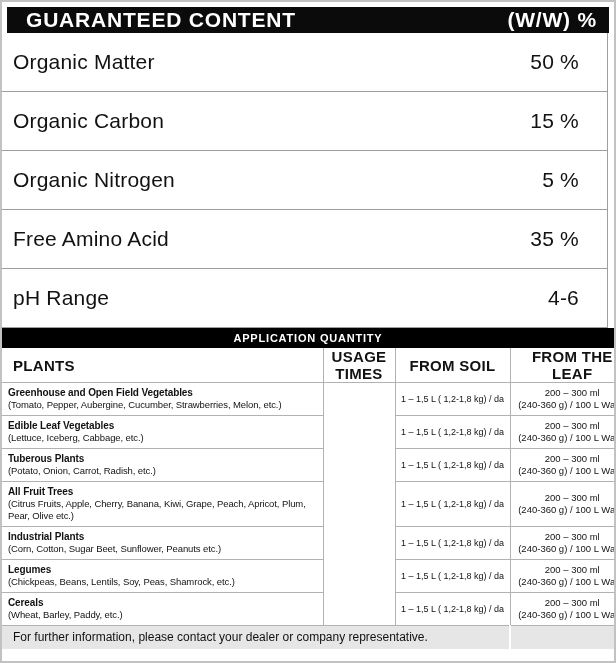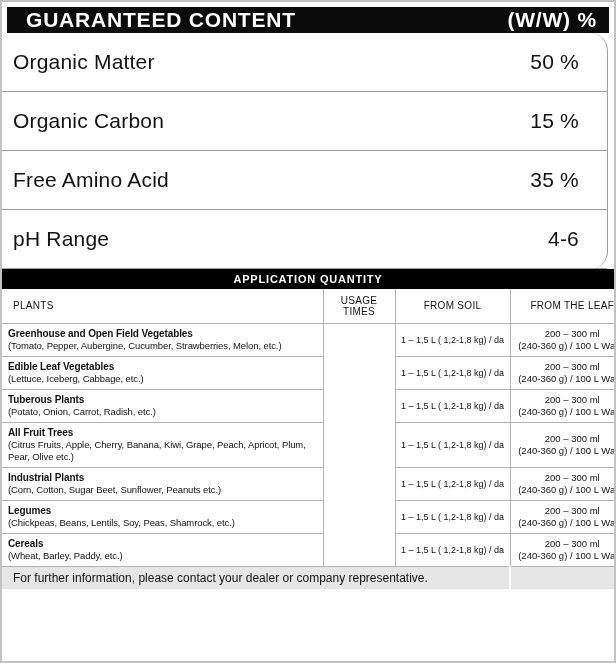--- a/index.html
+++ b/index.html
@@ -22,21 +22,20 @@
     align-items:center;
     justify-content:space-between;
     padding:0 12px 0 19px;
     font-size:21px;
     font-weight:bold;
     letter-spacing:0.8px;
   }
   .gc-rows {
     margin:0 6px 0 0;
     border-right:1px solid #9e9e9e;
-    border-radius:18px;
   }
   .gc-row {
     height:59px;
     display:flex;
     align-items:center;
     justify-content:space-between;
     border-bottom:1px solid #9e9e9e;
     padding:0 28px 0 11px;
     font-size:21px;
   }
@@ -60,21 +59,21 @@
   }
   table.aq-table {
     width:632px;
     border-collapse:collapse;
     table-layout:fixed;
   }
   .aq-table th, .aq-table td {
     border:1px solid #b2b2b2;
     vertical-align:middle;
   }
-  .aq-table th { height:34px; font-size:10px; font-weight:normal; letter-spacing:0.3px; }
+  .aq-table th { height:34px; font-size:15px; font-weight:bold; letter-spacing:0.3px; }
   .aq-table th:first-child { text-align:left; padding-left:11px; border-left:none; }
   .aq-table th, .aq-table td { border-top:none; }
   .aq-table tr th:first-child, .aq-table tr td:first-child { border-left:none; }
   .aq-table th:last-child, .aq-table td:last-child { border-right:none; }
   .th-leaf { letter-spacing:0.4px; }
   .td-plants {
     padding:4px 4px 4px 6px;
     font-size:9.5px;
     line-height:12px;
     letter-spacing:-0.1px;
@@ -118,20 +117,24 @@
   <div class="gc-row">
     <span class="gc-label">Organic Matter</span>
     <span class="gc-value">50 %</span>
   </div>
 
   <div class="gc-row">
     <span class="gc-label">Organic Carbon</span>
     <span class="gc-value">15 %</span>
   </div>
 
+  <div class="gc-row">
+    <span class="gc-label">Organic Nitrogen</span>
+    <span class="gc-value">5 %</span>
+  </div>
 
   <div class="gc-row">
     <span class="gc-label">Free Amino Acid</span>
     <span class="gc-value">35 %</span>
   </div>
 
   <div class="gc-row">
     <span class="gc-label">pH Range</span>
     <span class="gc-value">4-6</span>
   </div>

